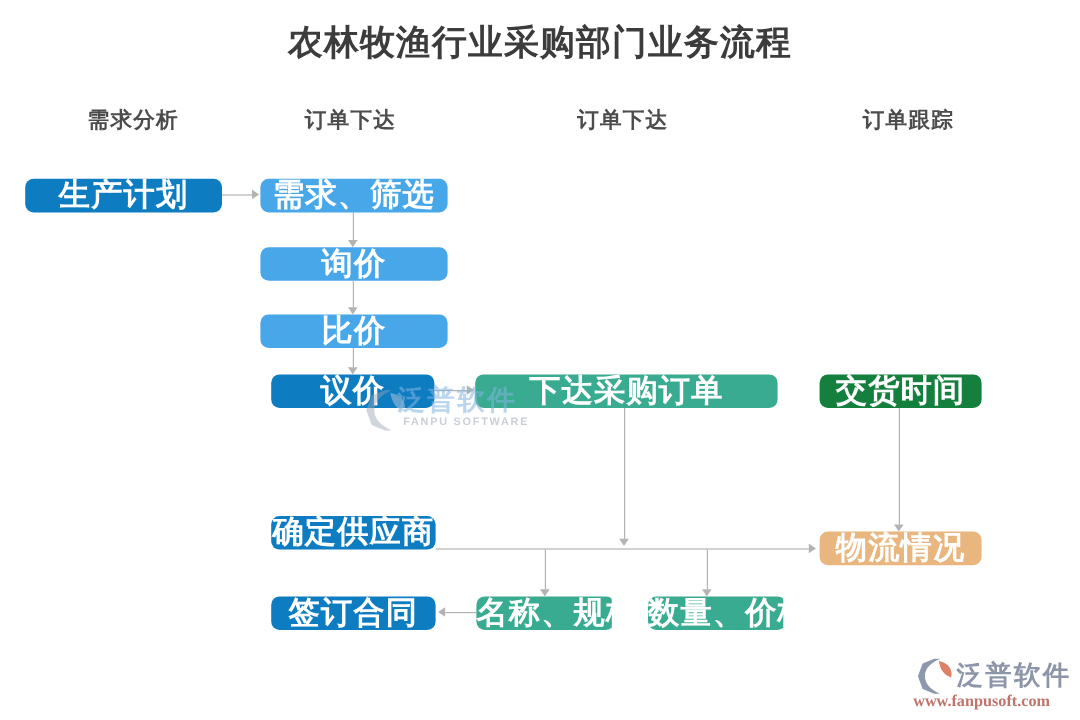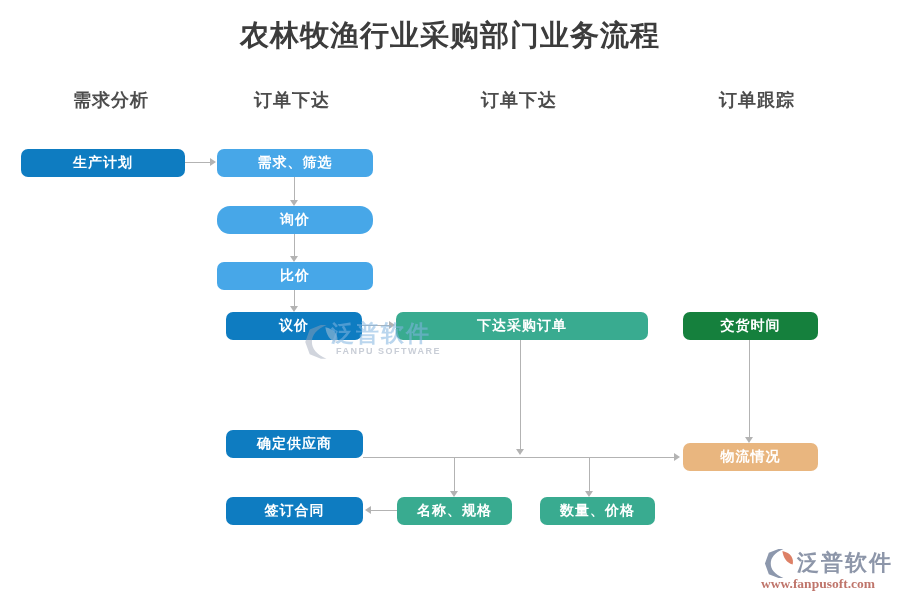--- a/index.html
+++ b/index.html
@@ -11,21 +11,21 @@
   .page-title {
     position:absolute; left:0; top:16px; width:900px; text-align:center;
     font-size:29px; font-weight:bold; color:#3c3c3c; letter-spacing:1px;
   }
   .col-header {
     position:absolute; width:160px; text-align:center;
     font-size:18px; font-weight:bold; color:#4c4c4c; letter-spacing:1px;
   }
   .node {
     position:absolute; height:28px; line-height:28px; border-radius:7px;
-    color:#ffffff; font-weight:bold; font-size:14px; text-align:center;
+    color:#ffffff; font-weight:bold; font-size:26px; text-align:center;
     letter-spacing:1px; z-index:2; white-space:nowrap;
   }
   .hline { position:absolute; height:1px; background:#b3b3b3; z-index:1; }
   .vline { position:absolute; width:1px;  background:#b3b3b3; z-index:1; }
   .arr   { position:absolute; width:0; height:0; z-index:1; }
   .arr-r { border-top:4px solid transparent; border-bottom:4px solid transparent; border-left:6px solid #b3b3b3; }
   .arr-l { border-top:4px solid transparent; border-bottom:4px solid transparent; border-right:6px solid #b3b3b3; }
   .arr-d { border-left:4px solid transparent; border-right:4px solid transparent; border-top:6px solid #b3b3b3; }
 
   .watermark { position:absolute; left:303px; top:318px; width:130px; height:48px; z-index:3; pointer-events:none; }
@@ -56,21 +56,21 @@
 
   <div class="page-title">农林牧渔行业采购部门业务流程</div>
 
   <div class="col-header" style="left:31px;  top:88px;">需求分析</div>
   <div class="col-header" style="left:212px; top:88px;">订单下达</div>
   <div class="col-header" style="left:439px; top:88px;">订单下达</div>
   <div class="col-header" style="left:677px; top:88px;">订单跟踪</div>
 
   <div class="node" style="left: 21px; top: 149px; width: 164px; background: rgb(14, 124, 193);">生产计划</div>
   <div class="node" style="left: 217px; top: 149px; width: 156px; background: rgb(71, 167, 232);">需求、筛选</div>
-  <div class="node" style="left: 217px; top: 206px; width: 156px; background: rgb(71, 167, 232); border-radius: 13px;">询价</div>
+  <div class="node" style="left: 217px; top: 206px; width: 156px; background: rgb(71, 167, 232);">询价</div>
   <div class="node" style="left: 217px; top: 262px; width: 156px; background: rgb(71, 167, 232);">比价</div>
   <div class="node" style="left: 396px; top: 312px; width: 252px; background: rgb(57, 171, 144);">下达采购订单</div>
   <div class="node" style="left: 226px; top: 312px; width: 136px; background: rgb(14, 124, 193);">议价</div>
   <div class="node" style="left: 683px; top: 312px; width: 135px; background: #15803d;">交货时间</div>
   <div class="node" style="left: 226px; top: 430px; width: 137px; background: rgb(14, 124, 193);">确定供应商</div>
   <div class="node" style="left: 683px; top: 443px; width: 135px; background: rgb(233, 182, 127);">物流情况</div>
   <div class="node" style="left: 226px; top: 497px; width: 137px; background: rgb(14, 124, 193);">签订合同</div>
   <div class="node" style="left: 397px; top: 497px; width: 115px; background: rgb(57, 171, 144);">名称、规格</div>
   <div class="node" style="left: 540px; top: 497px; width: 115px; background: rgb(57, 171, 144);">数量、价格</div>
 

